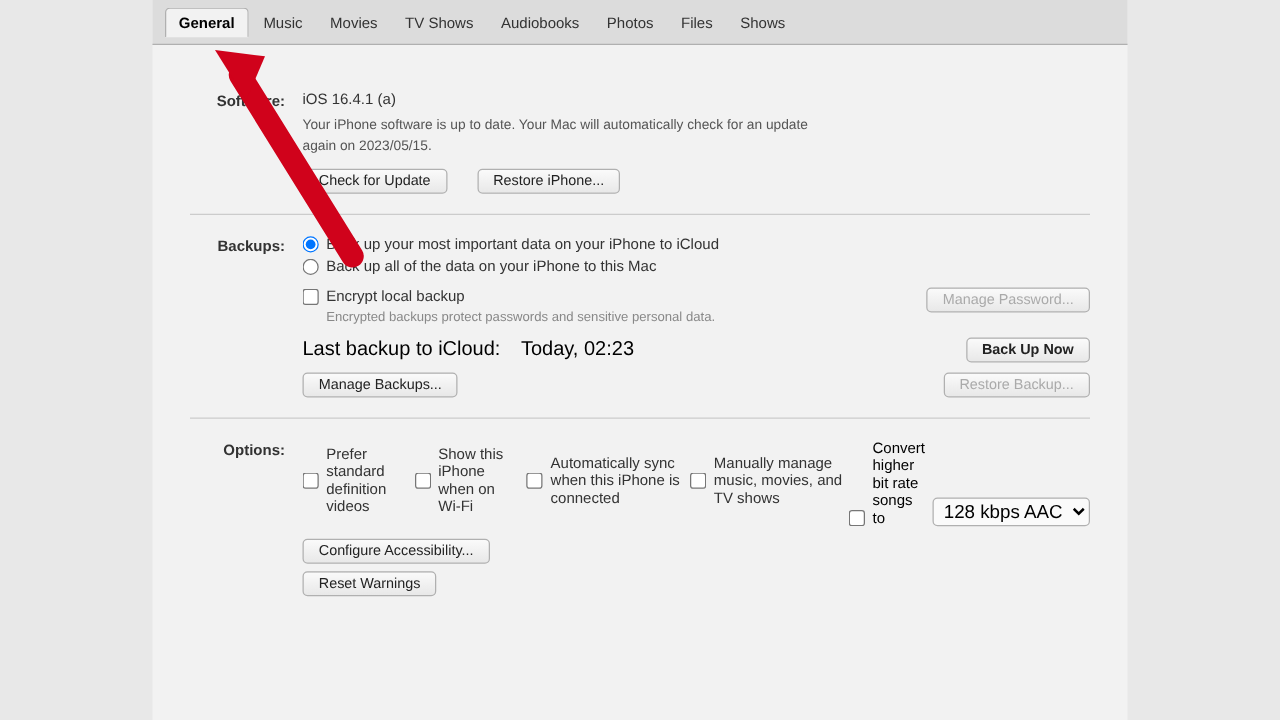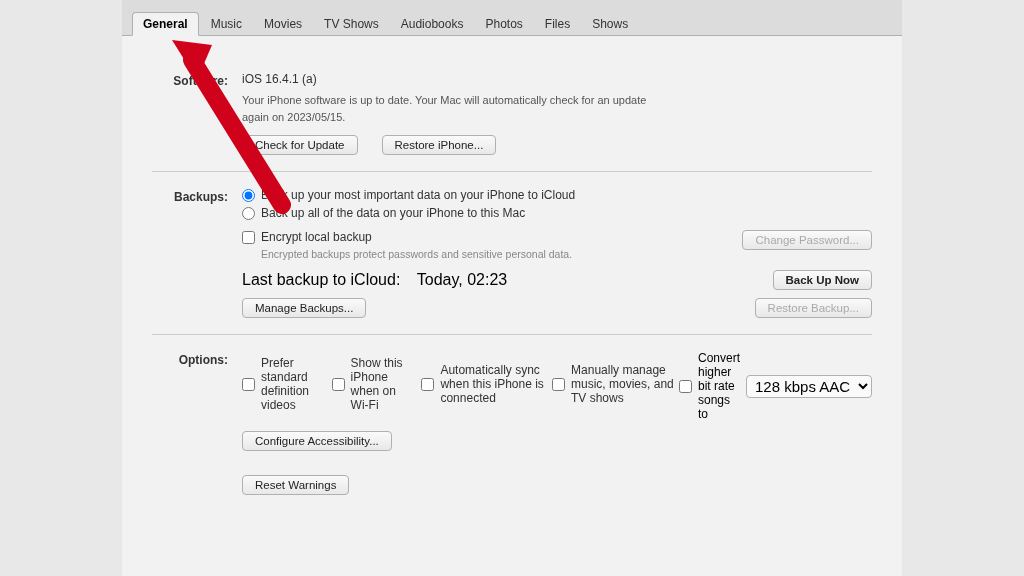--- a/index.html
+++ b/index.html
@@ -16,21 +16,21 @@
       width: 780px;
       margin: 0 auto;
       background: #f2f2f2;
       height: 576px;
       position: relative;
     }
 
     
     .tab-bar {
       display: flex;
-      align-items: flex-end;
+      align-items: center;
       background: #dcdcdc;
       border-bottom: 1px solid #b0b0b0;
       padding: 0 10px;
       height: 36px;
       gap: 2px;
     }
 
     .tab {
       padding: 4px 10px;
       font-size: 12px;
@@ -167,38 +167,38 @@
 
     
     .options-list {
       display: flex;
       flex-direction: row;
       gap: 5px;
     }
 
     .bitrate-row {
       display: flex;
-      align-items: center;
+      align-items: flex-end;
       gap: 6px;
       font-size: 12px;
     }
 
     .bitrate-select {
       font-size: 15px;
       padding: 1px 4px;
       border: 1px solid #b0b0b0;
       border-radius: 4px;
       background: #fafafa;
     }
 
     .options-buttons {
       margin-top: 10px;
       display: flex;
       flex-direction: column;
-      gap: 24px;
+      gap: 6px;
       align-items: flex-start;
     }
 
     
     .red-arrow {
       position: absolute;
       top: 36px;
       left: 0;
       pointer-events: none;
     }
@@ -247,21 +247,21 @@
 
         <div style="margin-top: 10px;">
           <div style="display:flex; align-items:flex-start; justify-content:space-between;">
             <div>
               <div class="checkbox-row">
                 <input type="checkbox" style="">
                 <span>Encrypt local backup</span>
               </div>
               <div class="encrypt-sublabel">Encrypted backups protect passwords and sensitive personal data.</div>
             </div>
-            <button class="btn disabled" disabled="" style="margin-left: 10px; flex-shrink:0;">Change Password...</button>
+            <button class="btn disabled" disabled="" style="margin-left: 10px; flex-shrink:0;">Manage Password...</button>
           </div>
         </div>
 
         <div class="backup-status-row">
           <span>
             <span>Last backup to iCloud:</span>
             <span style="margin-left:12px;">Today, 02:23</span>
           </span>
           <button class="btn primary">Back Up Now</button>
         </div>

